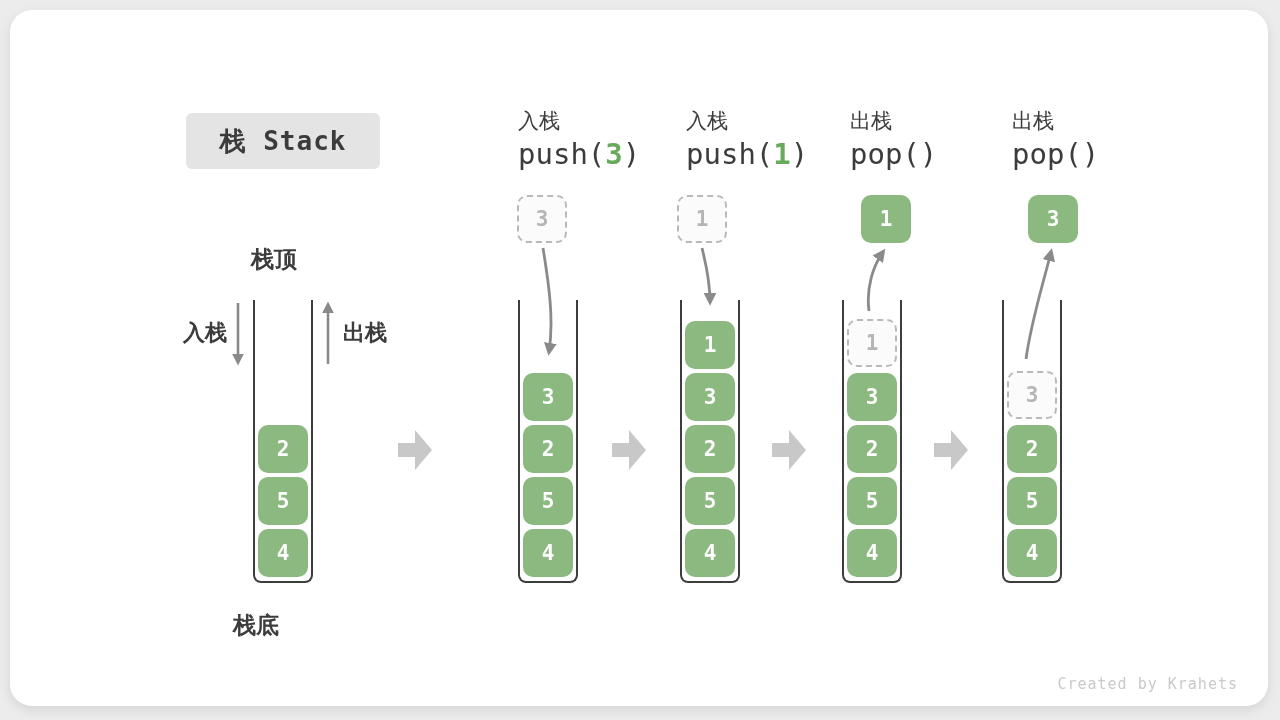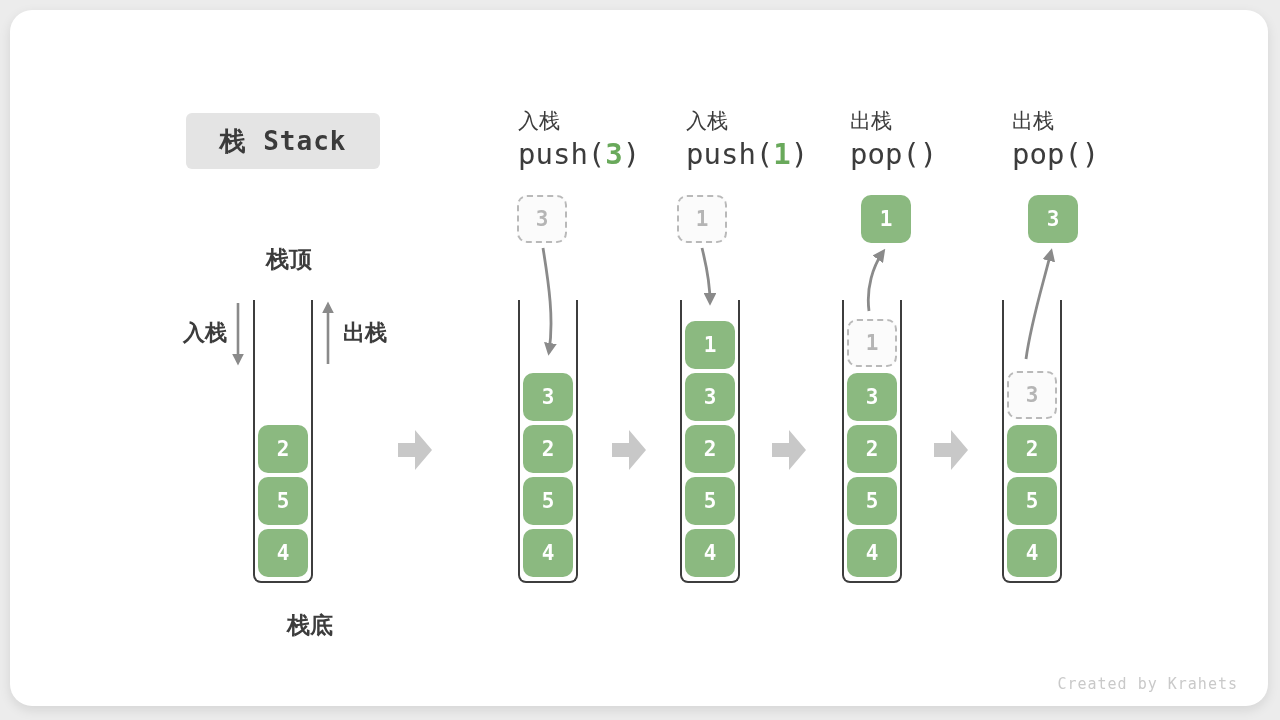--- a/index.html
+++ b/index.html
@@ -84,22 +84,22 @@
   </div>
   <div class="col-header" style="left:850px">
     <div class="col-label">出栈</div>
     <div class="col-code"><span>pop(</span><span class="arg"></span><span>)</span></div>
   </div>
   <div class="col-header" style="left:1012px">
     <div class="col-label">出栈</div>
     <div class="col-code"><span>pop(</span><span class="arg"></span><span>)</span></div>
   </div>
 
-  <div class="side-label" style="left:239px;top:244px;width:100px;text-align:center;font-size:23px">栈顶</div>
-  <div class="side-label" style="left:233px;top:610px;width:100px;text-align:right;font-size:23px">栈底</div>
+  <div class="side-label" style="left:224px;top:244px;width:100px;text-align:center;font-size:23px">栈顶</div>
+  <div class="side-label" style="left:233px;top:610px;width:100px;text-align:left;font-size:23px">栈底</div>
   <div class="side-label" style="left:147px;top:318px;width:80px;text-align:right">入栈</div>
   <div class="side-label" style="left:343px;top:318px">出栈</div>
 
   <div class="stack-box" style="left:253px"></div>
   <div class="stack-box" style="left:518px"></div>
   <div class="stack-box" style="left:680px"></div>
   <div class="stack-box" style="left:842px"></div>
   <div class="stack-box" style="left:1002px"></div>
 
   <div class="cell" style="left:258px;top:425px">2</div>

